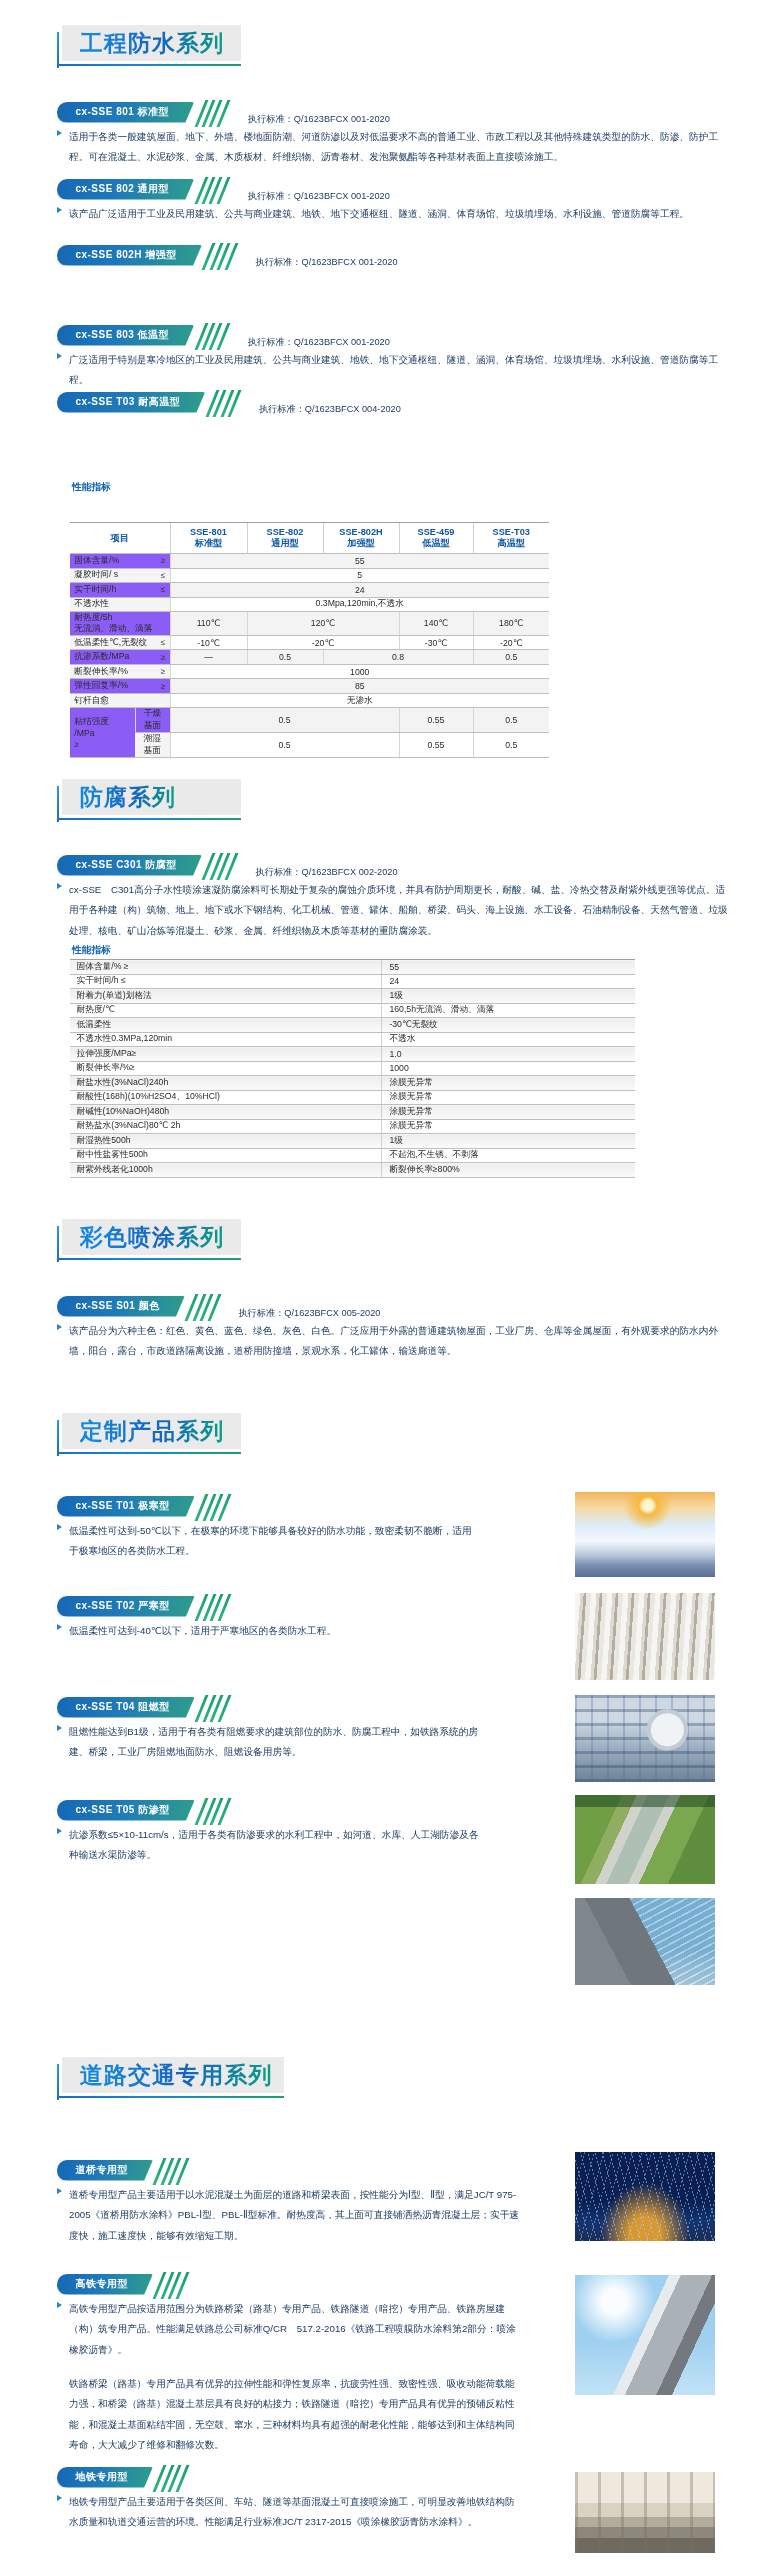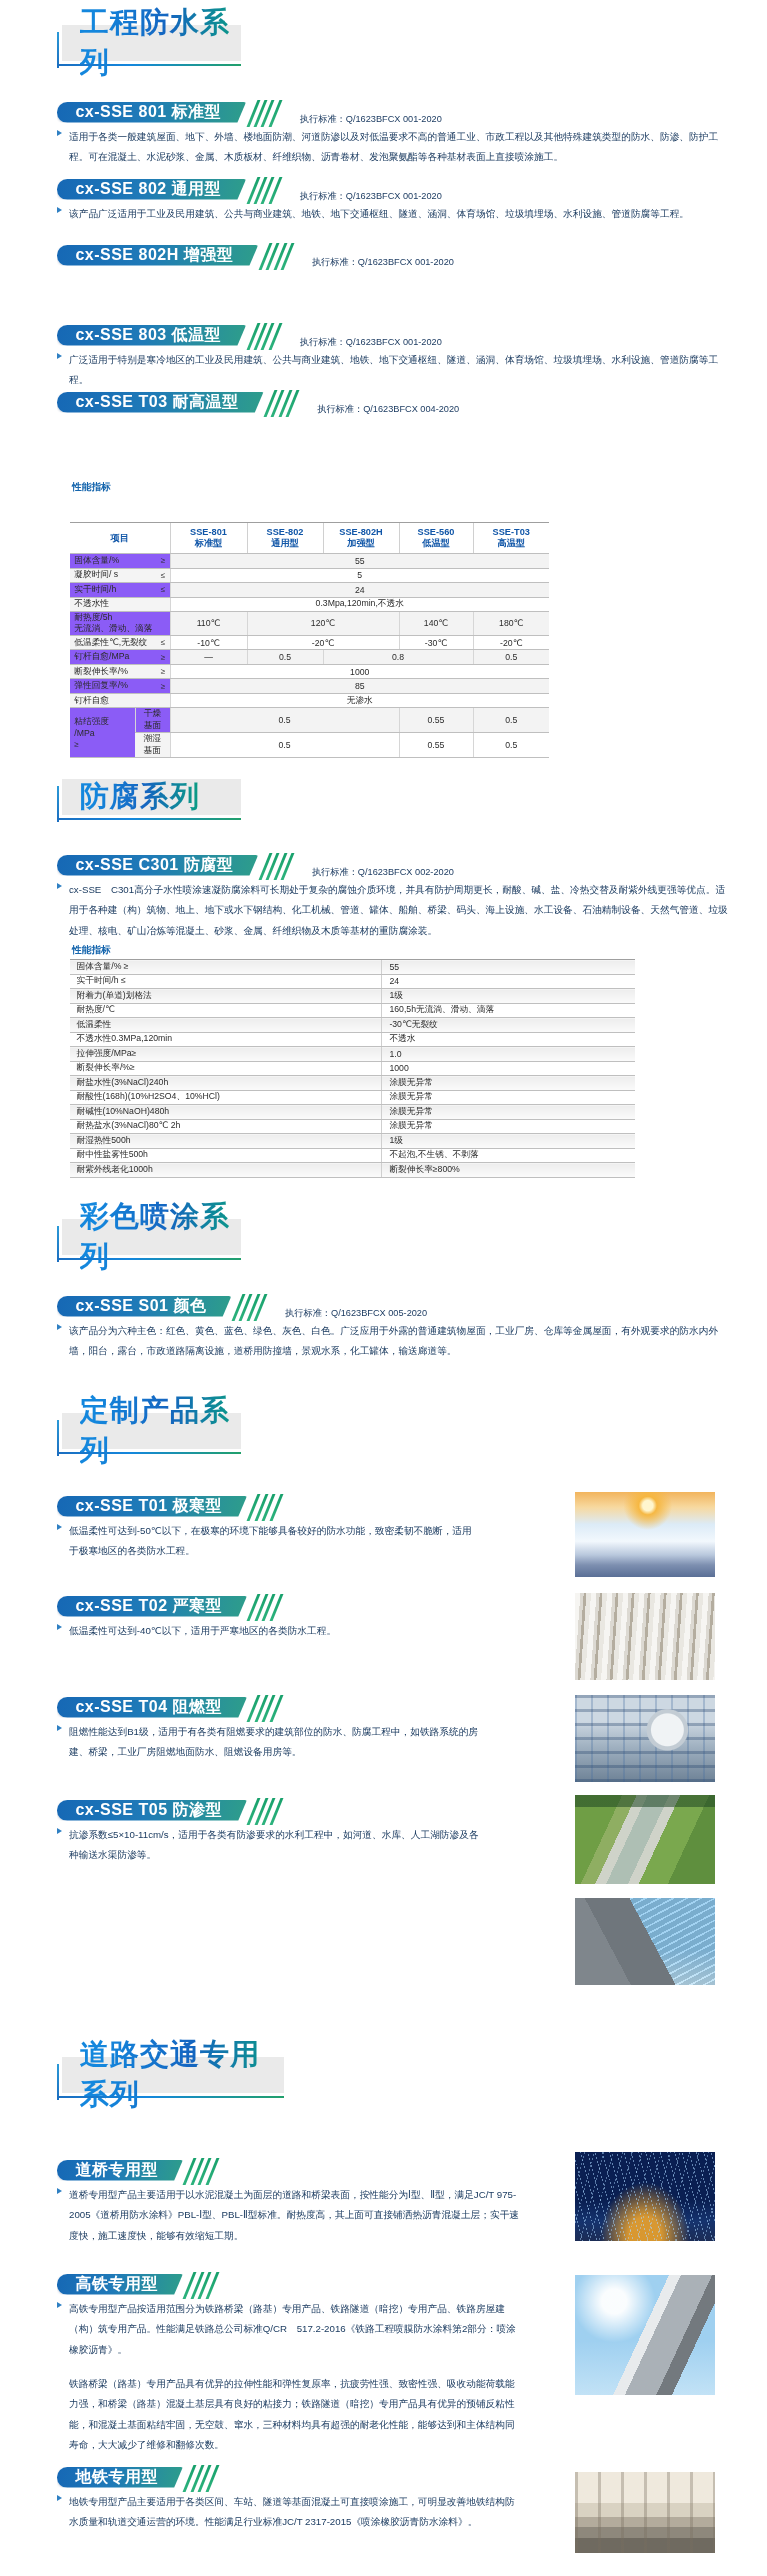--- a/index.html
+++ b/index.html
@@ -3,31 +3,31 @@
 <meta charset="utf-8">
 <style>
   html,body{margin:0;padding:0;background:#fff;}
   body{font-family:"Liberation Sans","DejaVu Sans",sans-serif;color:#1c3c61;}
   #page{position:relative;width:767px;height:2576px;background:#fff;overflow:hidden;}
 
   
   .sec-header{position:absolute;left:57px;}
   .sec-box{position:relative;margin-left:5.4px;width:179px;height:36px;background:#eaeaea;display:flex;align-items:center;padding-left:17.3px;box-sizing:border-box;}
   .sec-box.wide{width:222px;}
-  .sec-title{font-size:29px;font-weight:bold;letter-spacing:1.1px;background:linear-gradient(90deg,#1487dd 10%,#1565c0 55%,#0b9e82 100%);-webkit-background-clip:text;background-clip:text;color:transparent;}
+  .sec-title{font-size:23px;font-weight:bold;letter-spacing:1.1px;background:linear-gradient(90deg,#1487dd 10%,#1565c0 55%,#0b9e82 100%);-webkit-background-clip:text;background-clip:text;color:transparent;}
   .sec-bar{position:absolute;left:0;top:6.5px;width:2.2px;height:36px;background:linear-gradient(180deg,#2b9ad8,#1b6ec0);}
   .sec-line{position:absolute;left:0;top:39px;height:2.2px;background:linear-gradient(90deg,#1b6ec0,#1487dd 40%,#21a06b);}
   .sec-line.w1{width:184px;}
   .sec-line.w2{width:227px;}
 
   
   .pblock{position:absolute;left:57px;width:676px;}
   .badge-row{display:flex;align-items:flex-start;}
   .badge{position:relative;height:20.6px;display:inline-flex;align-items:center;padding:0 25px 0 18.4px;background:linear-gradient(100deg,#1668b5 0%,#1f7ab8 45%,#2e9e8a 100%);border-radius:10.3px 2.2px 2.2px 10.3px;clip-path:polygon(0 0,100% 0,calc(100% - 8.7px) 100%,0 100%);box-shadow:0 1.1px 2.2px rgba(20,60,110,.25);}
-  .badge span{color:#fff;font-size:16px;font-weight:bold;letter-spacing:0.5px;white-space:nowrap;}
+  .badge span{color:#fff;font-size:10px;font-weight:bold;letter-spacing:0.5px;white-space:nowrap;}
   .slashes{display:flex;margin-left:5.4px;margin-top:-2.2px;height:27px;align-items:stretch;}
   .slashes i{display:block;width:3.2px;margin-right:4.3px;background:linear-gradient(180deg,#17a06b,#2eb37e);transform:skewX(-22deg);}
   .std{margin-left:18.4px;align-self:flex-end;padding-bottom:1.1px;font-size:9.2px;color:#17375e;white-space:nowrap;}
   .desc{position:relative;padding-left:12px;}
   .desc .tri{position:absolute;left:0;top:2.7px;width:0;height:0;border-left:5.4px solid #2f80c3;border-top:3.8px solid transparent;border-bottom:3.8px solid transparent;}
   .desc p{margin:0;font-size:9.7px;line-height:20.6px;color:#1c3c61;}
   .pblock.narrow .desc p{width:411px;}
   .pblock.road .desc p{width:454px;}
   .desc.nobullet{padding-left:12px;margin-top:13px;}
 
@@ -190,21 +190,21 @@
           </th>
         <th>
             <span class="code">SSE-802</span>
             <span class="sub">通用型</span>
           </th>
         <th>
             <span class="code">SSE-802H</span>
             <span class="sub">加强型</span>
           </th>
         <th>
-            <span class="code">SSE-560</span>
+            <span class="code">SSE-459</span>
             <span class="sub">低温型</span>
           </th>
         <th>
             <span class="code">SSE-T03</span>
             <span class="sub">高温型</span>
           </th>
       </tr>
     </thead>
     <tbody>
       <tr class="g">
@@ -256,21 +256,21 @@
             </span>
           </td>
         <td>-10℃</td>
         <td colspan="2">-20℃</td>
         <td>-30℃</td>
         <td>-20℃</td>
       </tr>
       <tr class="g">
         <td colspan="2" class="lbl">
             <span class="cellflex">
-              <span>钉杆自愈/MPa</span>
+              <span>抗渗系数/MPa</span>
               <span class="op">≥</span>
             </span>
           </td>
         <td>—</td>
         <td>0.5</td>
         <td colspan="2">0.8</td>
         <td>0.5</td>
       </tr>
       <tr class="w">
         <td colspan="2" class="lbl">

